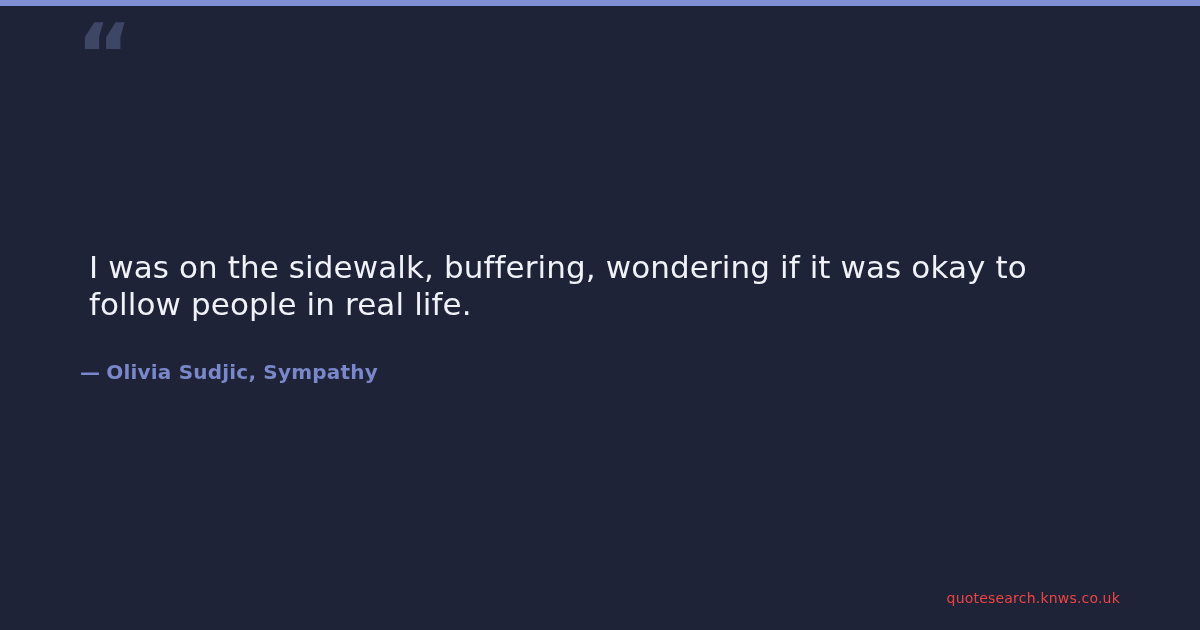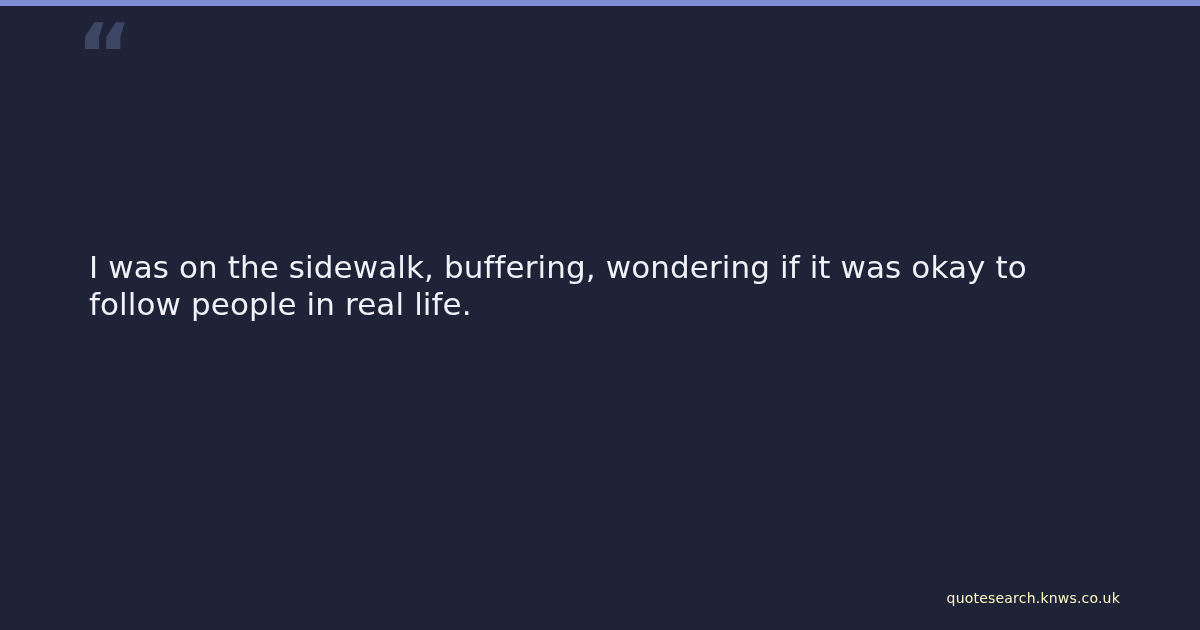--- a/index.html
+++ b/index.html
@@ -79,33 +79,36 @@
     margin-right: 6px;
   }
 
   .watermark {
     position: absolute;
     right: 80px;
     bottom: 24px;
     font-family: "DejaVu Sans", sans-serif;
     font-size: 14px;
     font-weight: 400;
-    color: #fef9c3;
+    color: #ef4444;
     letter-spacing: 0.2px;
   }
 </style>
 </head>
 <body>
 
 <div class="quote-card">
 
   <div class="accent-bar"></div>
 
   <div class="quote-mark">“</div>
 
   <div class="content-block">
     <p class="quote-text">I was on the sidewalk, buffering, wondering if it was okay to follow people in real life.</p>
 
+    <p class="attribution">
+      <span class="dash">—</span><span>Olivia Sudjic, Sympathy</span>
+    </p>
   </div>
 
   <div class="watermark">quotesearch.knws.co.uk</div>
 
 </div>
 
 </body></html>

